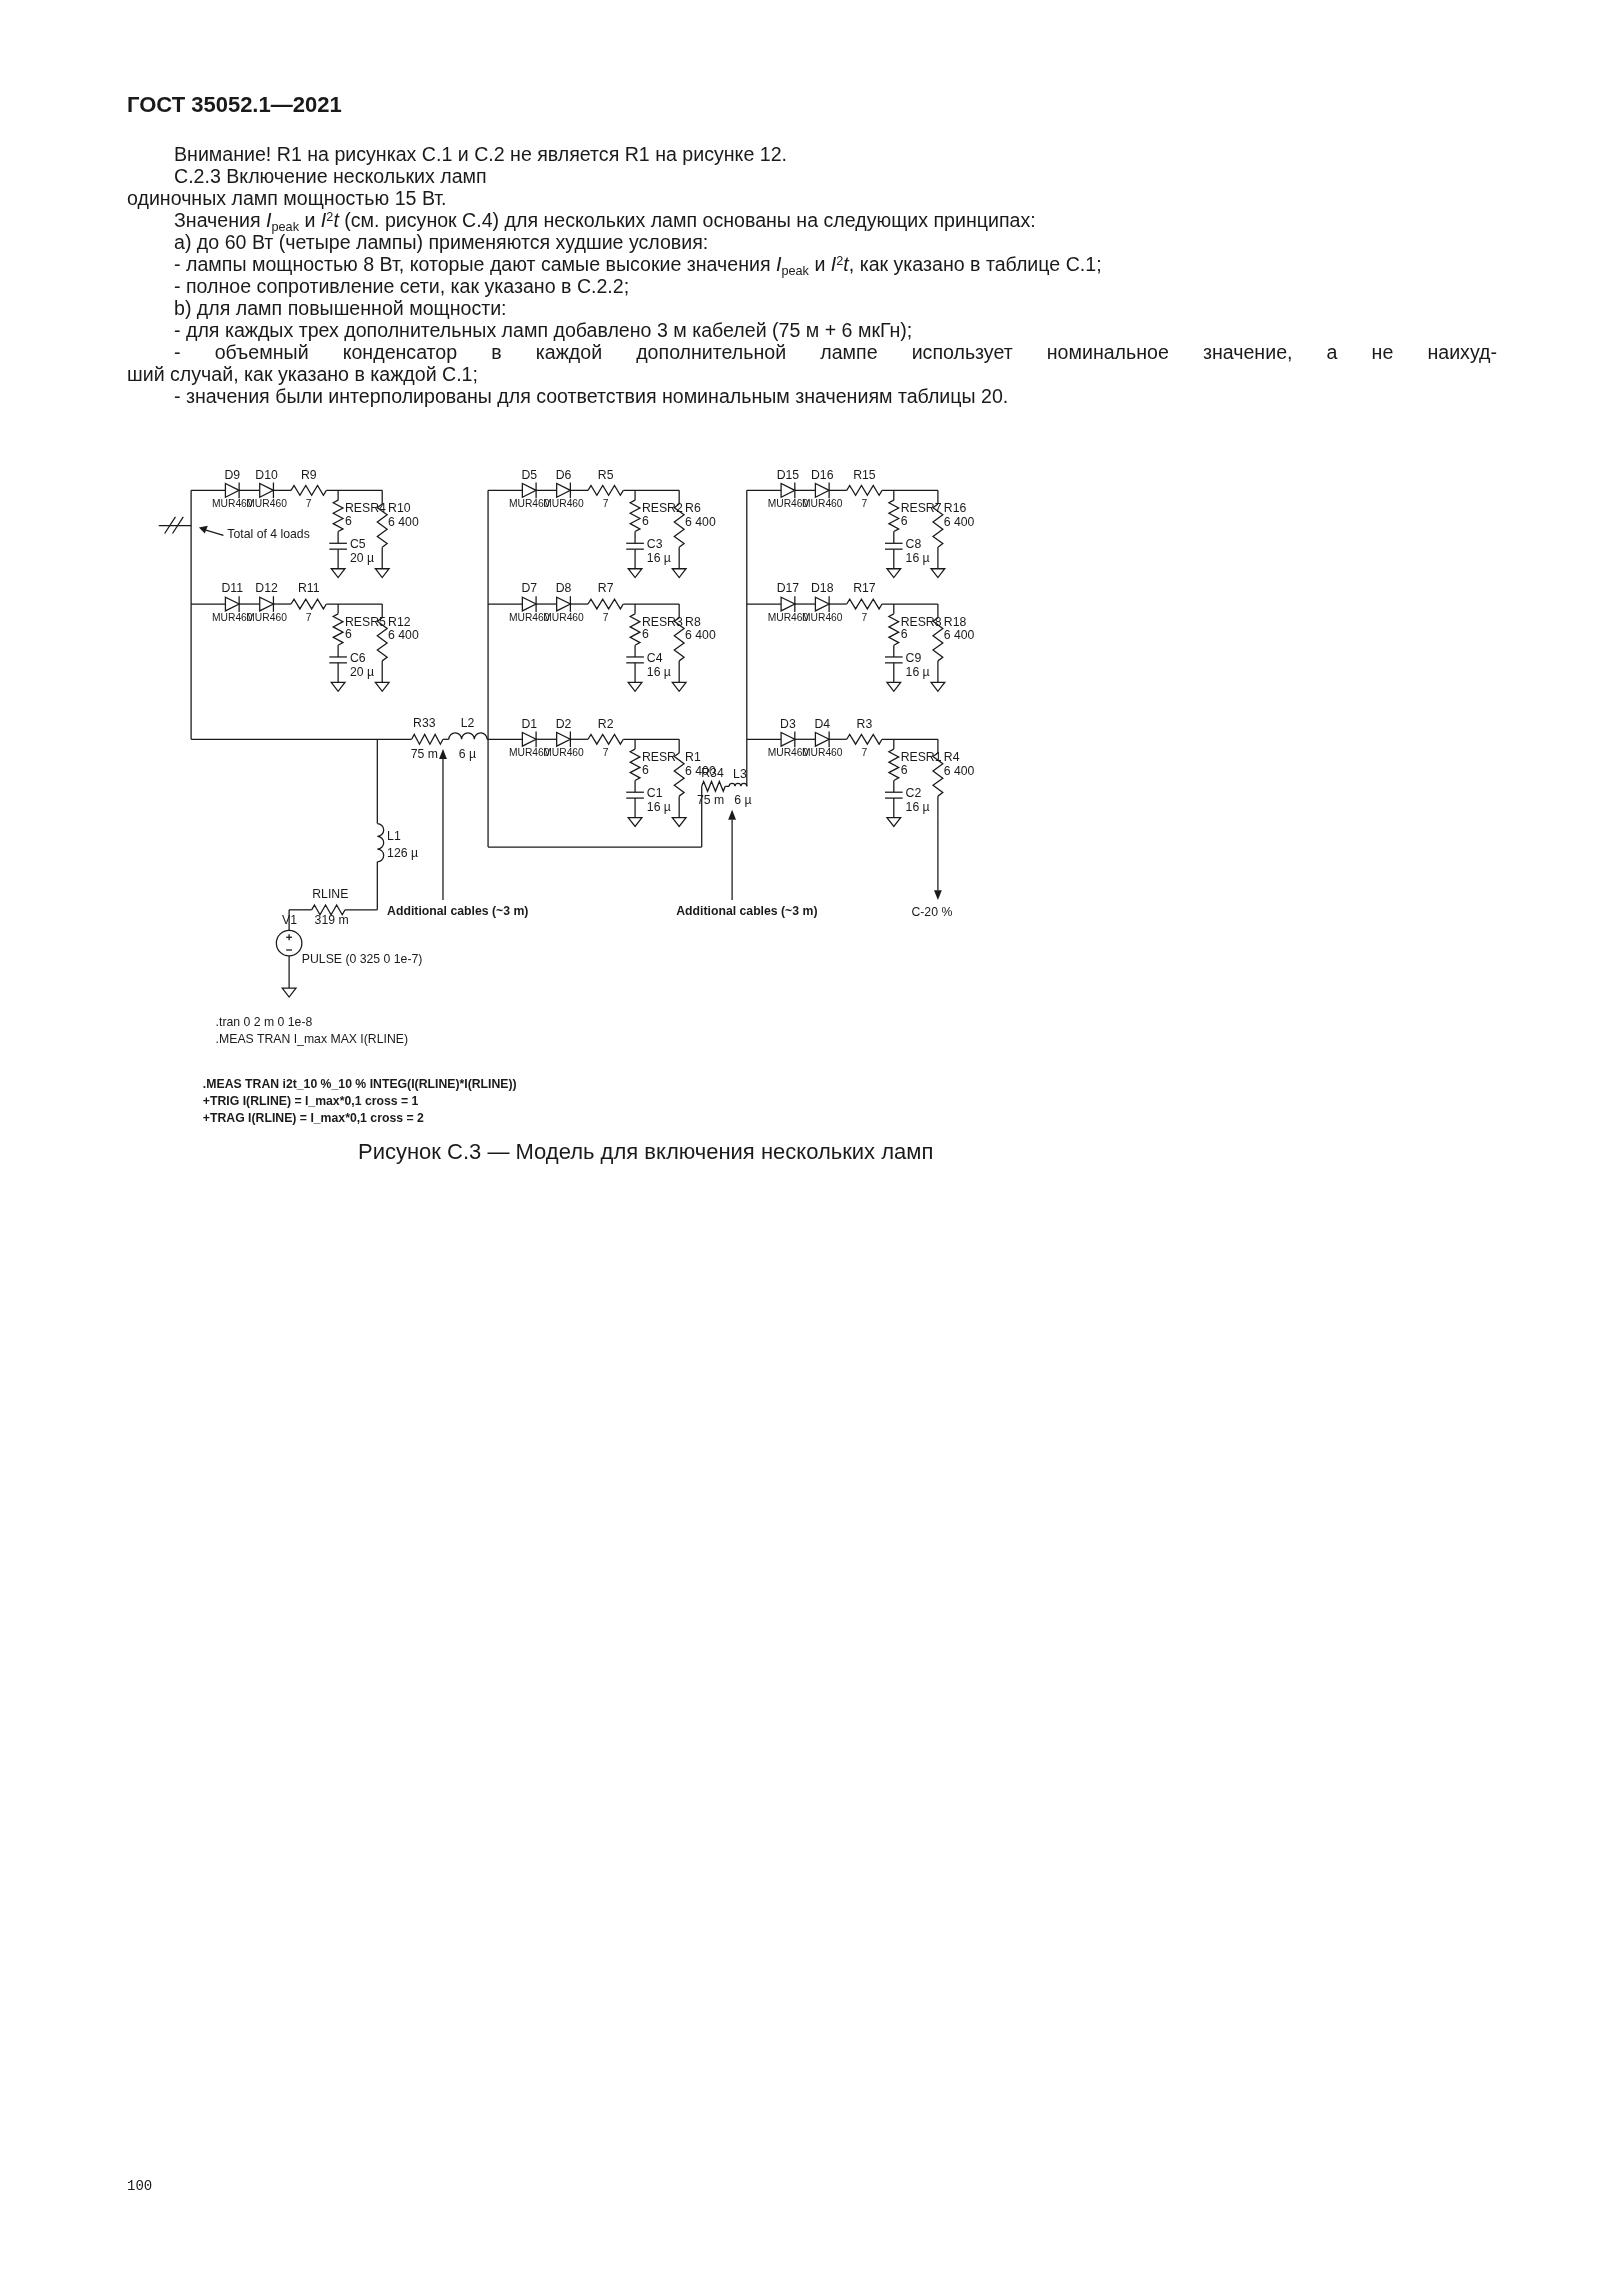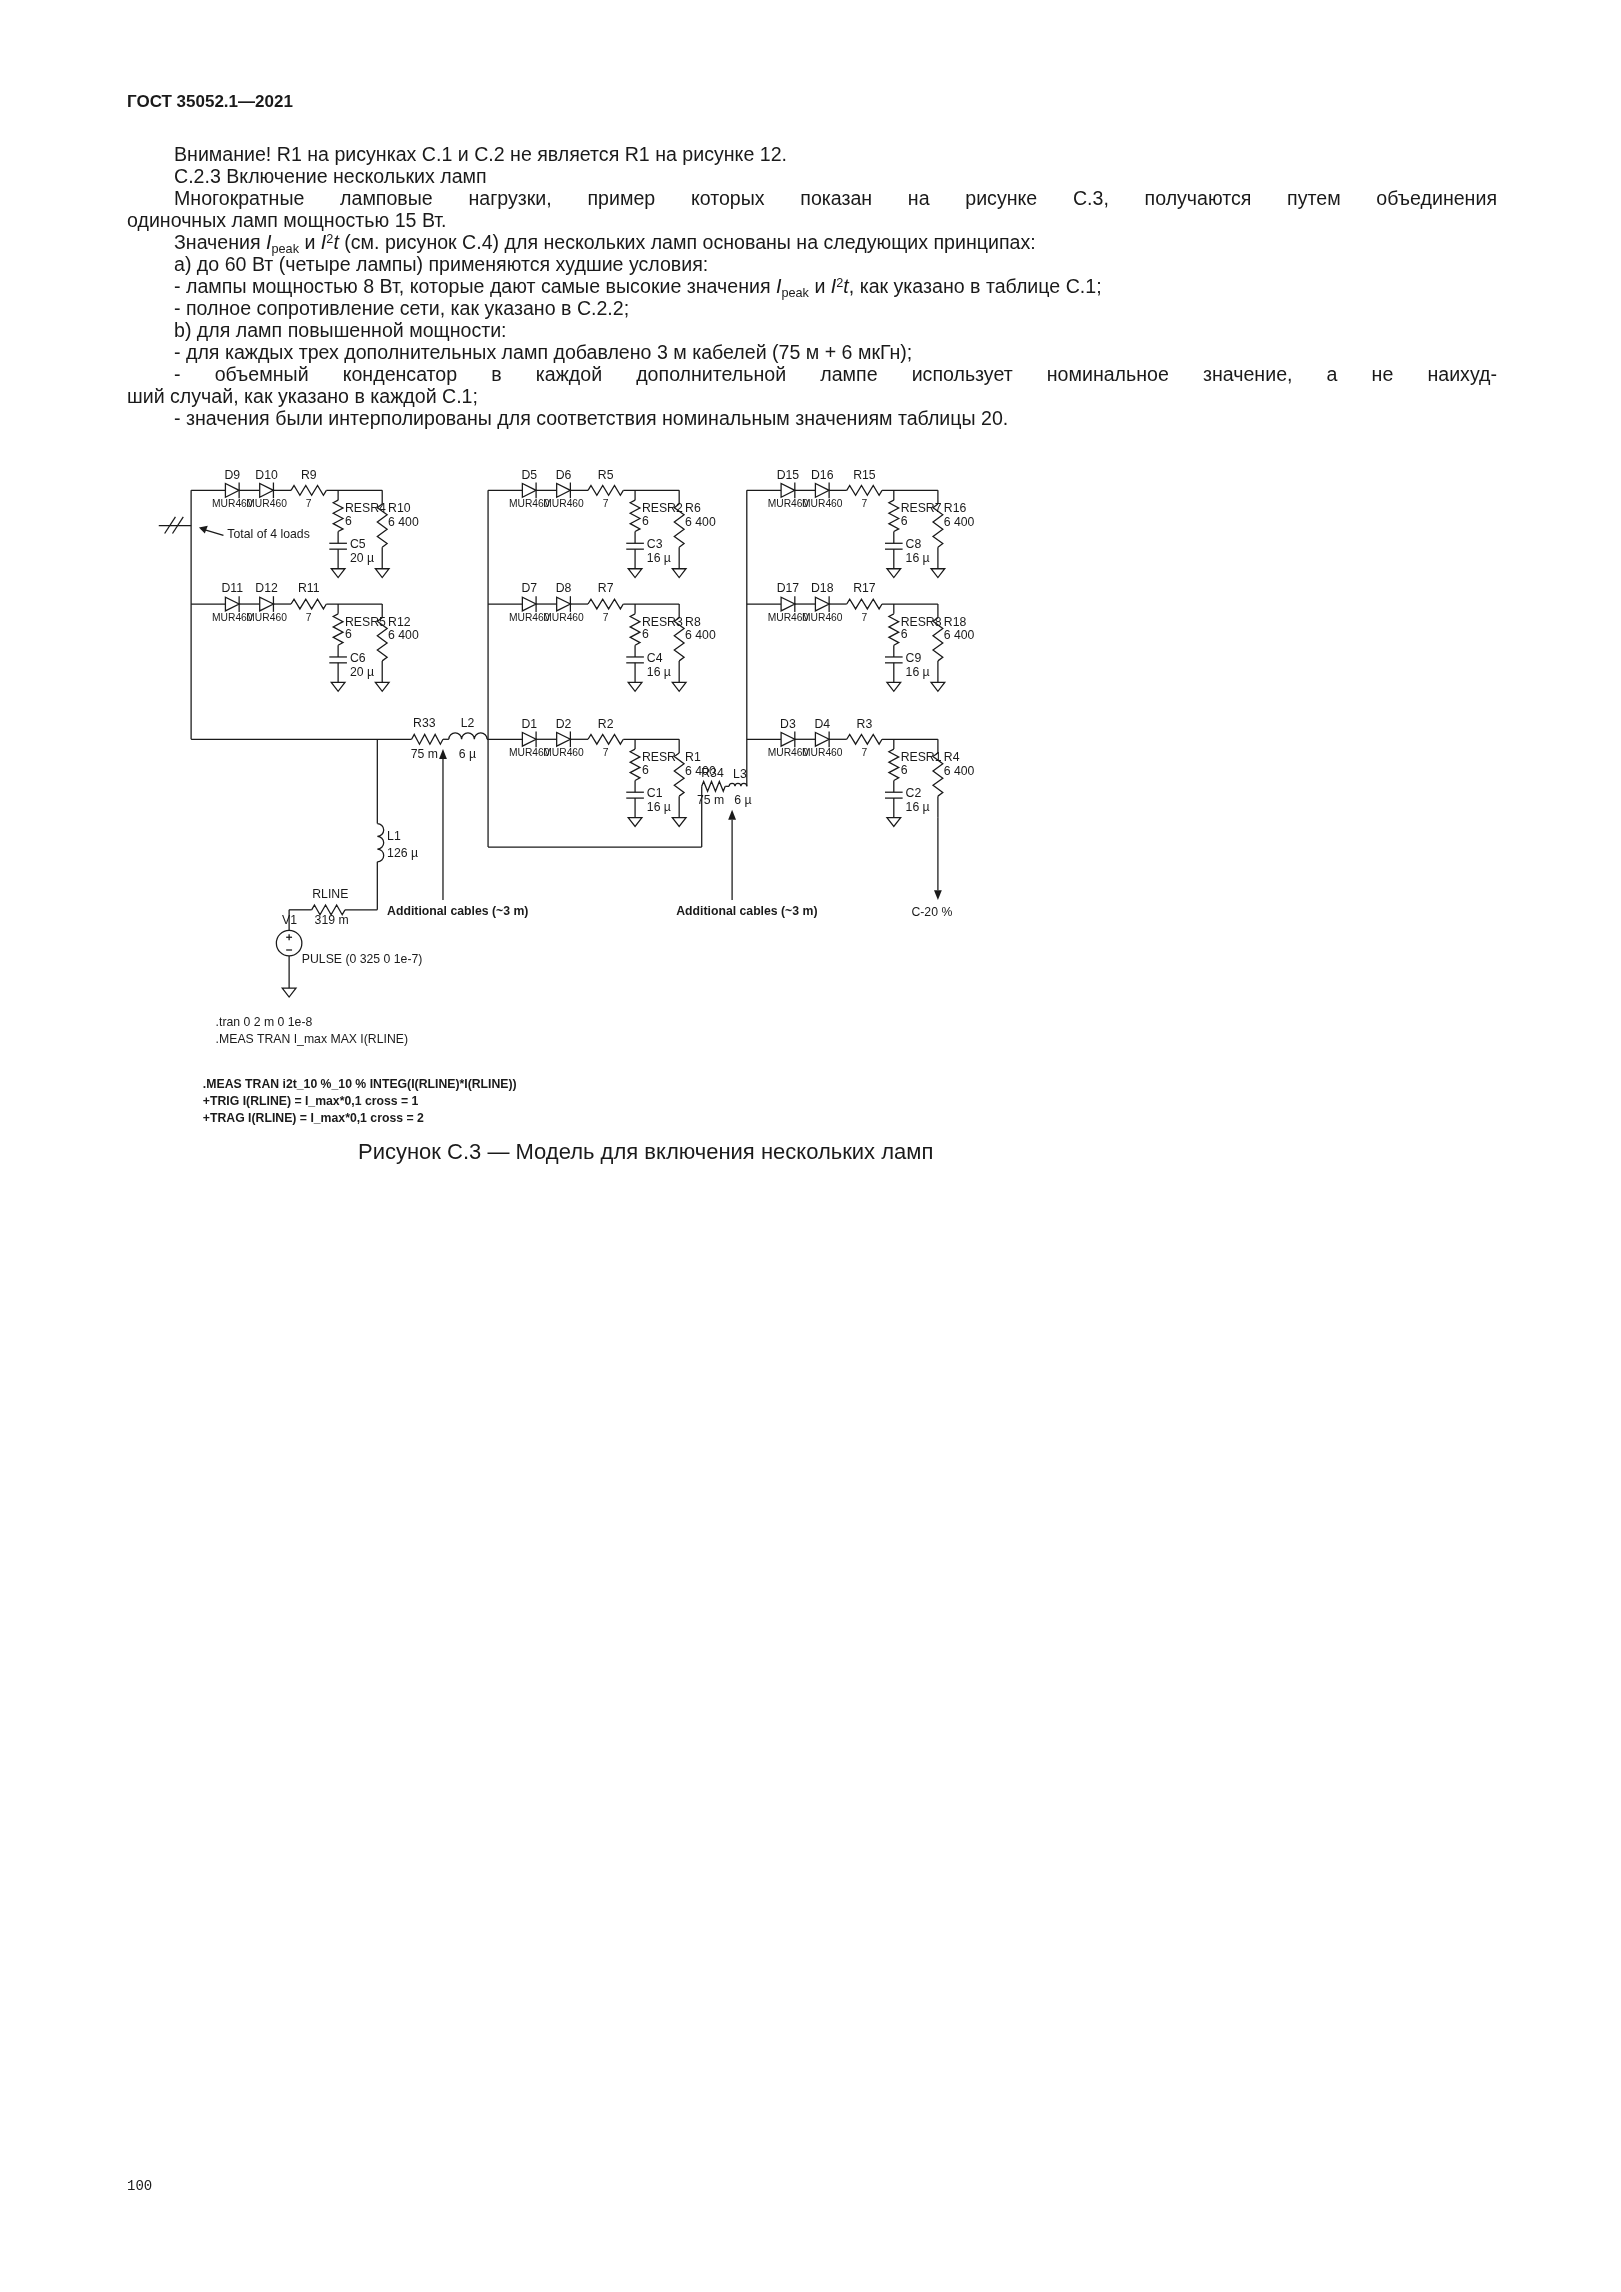--- a/index.html
+++ b/index.html
@@ -1,18 +1,18 @@
 <!DOCTYPE html>
 <html><head>
 <meta charset="utf-8">
 <style>
   html,body{margin:0;padding:0;background:#fff;}
   .page{position:relative;width:1621px;height:2293px;background:#ffffff;overflow:hidden;
         font-family:"Liberation Sans",sans-serif;color:#1a1a1a;}
-  .hdr{position:absolute;left:127px;top:92px;font-size:17px;font-weight:bold;text-align:center;}
+  .hdr{position:absolute;left:127px;top:92px;font-size:22px;font-weight:bold;text-align:center;}
   .textblock{position:absolute;left:127px;top:143px;width:1370px;font-size:19.6px;}
   .tl{line-height:22px;height:22px;overflow:visible;}
   .tl.ind{text-indent:47px;}
   .tl.stretch{text-align:justify;text-align-last:justify;-moz-text-align-last:justify;}
   .b{font-weight:normal;}
   .v{font-style:italic;}
   sub,sup{font-size:12.7px;line-height:0;}
   sub{vertical-align:-3.9px;}
   sup{vertical-align:5.9px;}
   .caption{position:absolute;left:358px;top:1139px;font-size:22px;white-space:nowrap;}
@@ -27,21 +27,20 @@
 </head>
 <body>
 
 <div class="page">
 
   <div class="hdr">ГОСТ 35052.1—2021</div>
 
   <div class="textblock">
     <div class="tl ind"><span class="b">Внимание!</span><span> R1 на рисунках С.1 и С.2 не является R1 на рисунке 12.</span></div>
     <div class="tl ind b">С.2.3 Включение нескольких ламп</div>
-    <div class="tl ind stretch">Многократные ламповые нагрузки, пример которых показан на рисунке С.3, получаются путем объединения</div>
     <div class="tl">одиночных ламп мощностью 15 Вт.</div>
     <div class="tl ind"><span>Значения </span><span class="v">I</span><sub>peak</sub><span> и </span><span class="v">I</span><sup>2</sup><span class="v">t</span><span> (см. рисунок С.4) для нескольких ламп основаны на следующих принципах:</span></div>
     <div class="tl ind">a) до 60 Вт (четыре лампы) применяются худшие условия:</div>
     <div class="tl ind"><span>- лампы мощностью 8 Вт, которые дают самые высокие значения </span><span class="v">I</span><sub>peak</sub><span> и </span><span class="v">I</span><sup>2</sup><span class="v">t</span><span>, как указано в таблице С.1;</span></div>
     <div class="tl ind">- полное сопротивление сети, как указано в С.2.2;</div>
     <div class="tl ind">b) для ламп повышенной мощности:</div>
     <div class="tl ind">- для каждых трех дополнительных ламп добавлено 3 м кабелей (75 м + 6 мкГн);</div>
     <div class="tl ind stretch">- объемный конденсатор в каждой дополнительной лампе использует номинальное значение, а не наихуд-</div>
     <div class="tl">ший случай, как указано в каждой С.1;</div>
     <div class="tl ind">- значения были интерполированы для соответствия номинальным значениям таблицы 20.</div>

